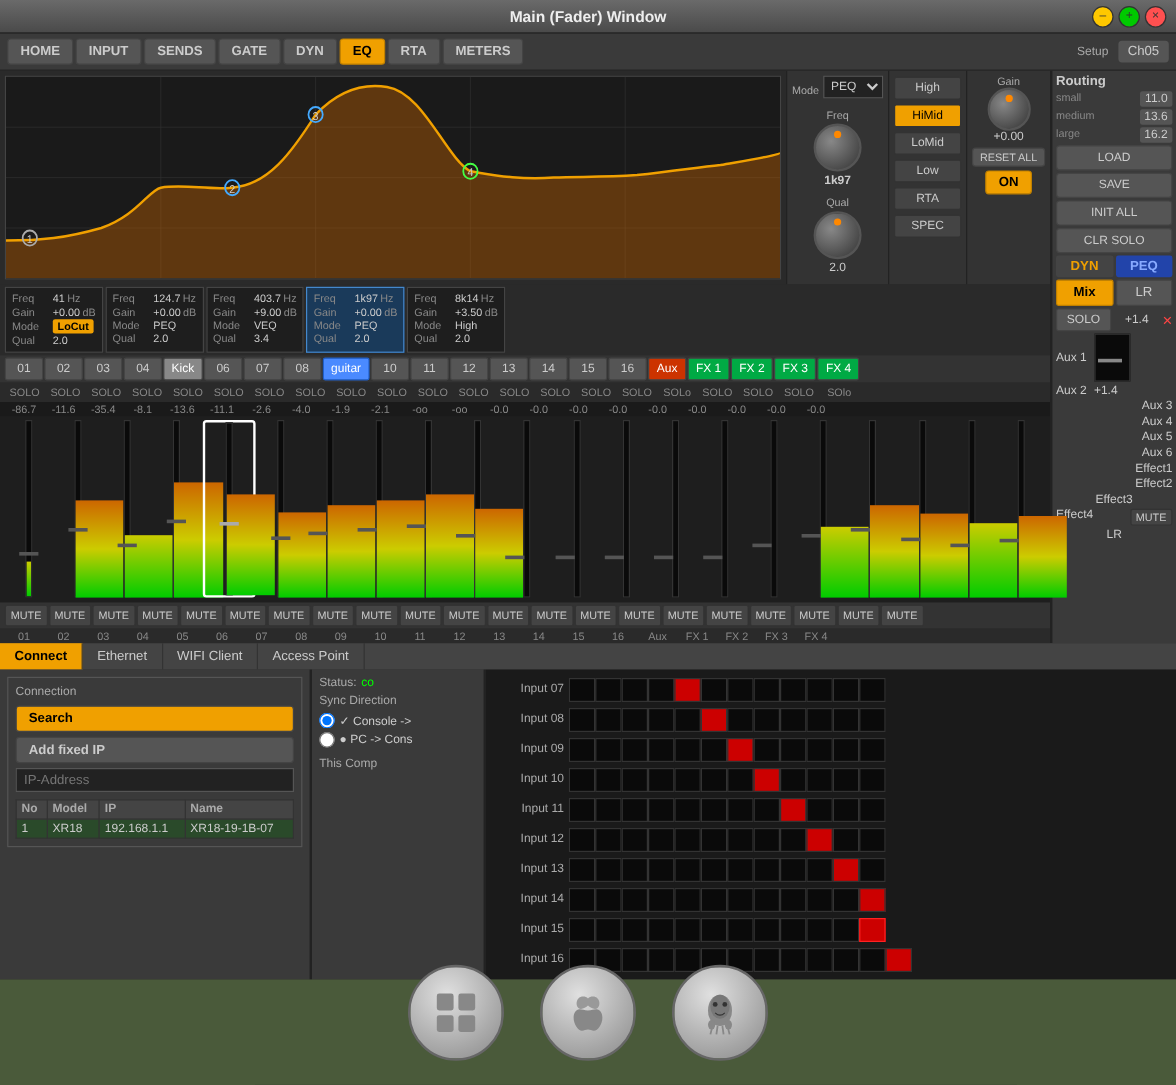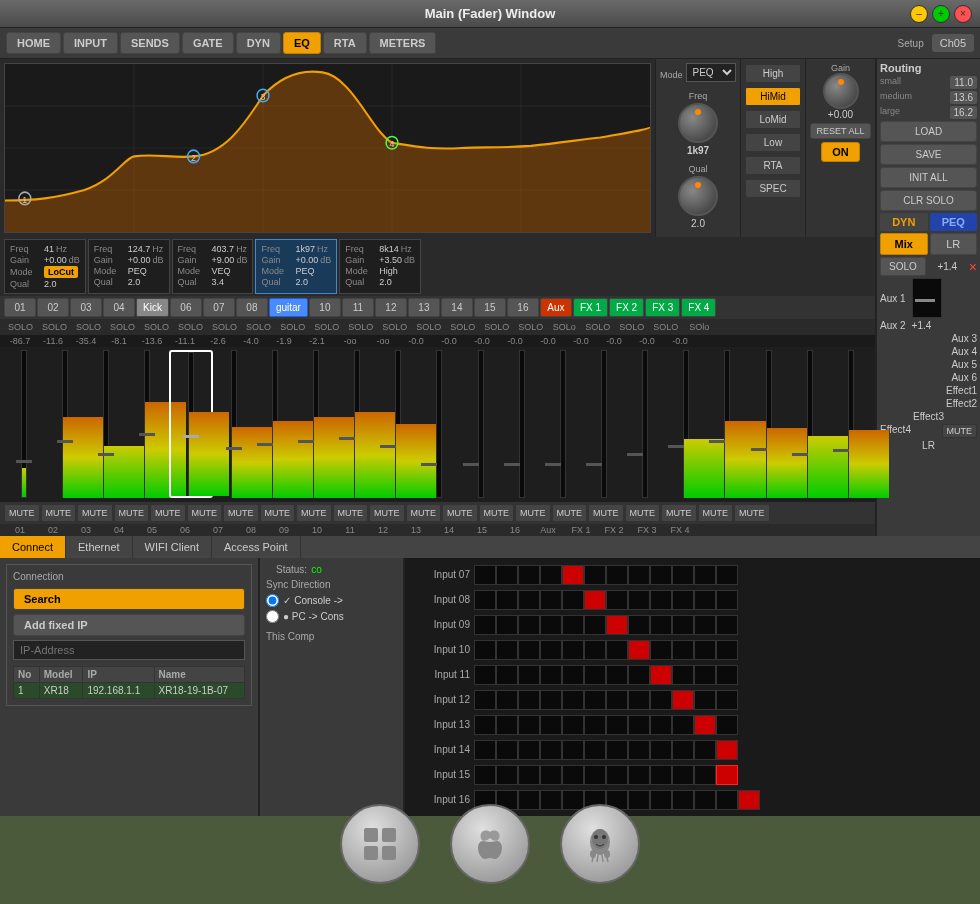--- a/index.html
+++ b/index.html
@@ -41,21 +41,21 @@
     .knob-inner { width: 6px; height: 6px; border-radius: 50%; background: #ff8800; position: absolute; top: 4px; left: 50%; transform: translateX(-50%); }
     
     .mode-select { background: #222; border: 1px solid #555; color: #ccc; font-size: 10px; padding: 2px; width: 100%; margin-bottom: 4px; }
     
     .freq-band-btn { padding: 3px 8px; border-radius: 2px; cursor: pointer; color: #ccc; font-size: 10px; background: #444; border: 1px solid #333; text-align: center; margin: 1px 0; width: 100%; }
     .freq-band-btn.himid { background: #f0a000; color: #000; }
     
     
     .tab-bar { display: flex; background: #444; }
     .tab { padding: 5px 12px; cursor: pointer; color: #ccc; font-size: 11px; border-right: 1px solid #333; }
-    .tab.active { background: #f0a000; color: #000; font-weight: normal; }
+    .tab.active { background: #f0a000; color: #000; font-weight: bold; }
     .conn-btn { padding: 4px 10px; background: #555; border: 1px solid #444; border-radius: 3px; color: #ccc; cursor: pointer; font-size: 11px; font-weight: bold; }
     .conn-btn.search { background: #f0a000; color: #000; font-weight: bold; }
     .conn-input { background: #222; border: 1px solid #555; color: #ccc; padding: 3px 6px; font-size: 11px; flex: 1; }
     
     .device-table { width: 100%; border-collapse: collapse; margin-top: 0; font-size: 10px; }
     .device-table th { background: #444; color: #aaa; padding: 2px 4px; text-align: left; border: 1px solid #333; }
     .device-table td { padding: 2px 4px; border: 1px solid #333; color: #ccc; }
     .device-table tr.selected td { background: #2a4a2a; }
     .matrix-row { display: flex; align-items: center; height: 25px; }
     .matrix-label { color: #aaa; font-size: 10px; width: 65px; text-align: right; padding-right: 4px; flex-shrink: 0; }
@@ -658,21 +658,21 @@
                   <td>XR18</td>
                   <td>192.168.1.1</td>
                   <td>XR18-19-1B-07</td>
                 </tr>
               </tbody>
             </table>
           </div>
         </div>
 
         <div style="width:145px;background:#3a3a3a;padding:6px;border-right:2px solid #222;">
-          <div style="display:flex;gap:4px;margin-bottom:4px;margin-left:10px;">
+          <div style="display:flex;gap:4px;margin-bottom:4px;">
             <span style="color:#aaa;font-size:10px;">Status:</span>
             <span style="color:#00ff00;font-size:10px;">co</span>
           </div>
           <div style="color:#aaa;font-size:10px;margin-bottom:4px;">Sync Direction</div>
           <div style="display:flex;align-items:center;gap:4px;margin-bottom:3px;">
             <input type="radio" checked="" style="">
             <span style="color:#ccc;font-size:10px;">✓ Console -&gt;</span>
           </div>
           <div style="display:flex;align-items:center;gap:4px;">
             <input type="radio" style="">

